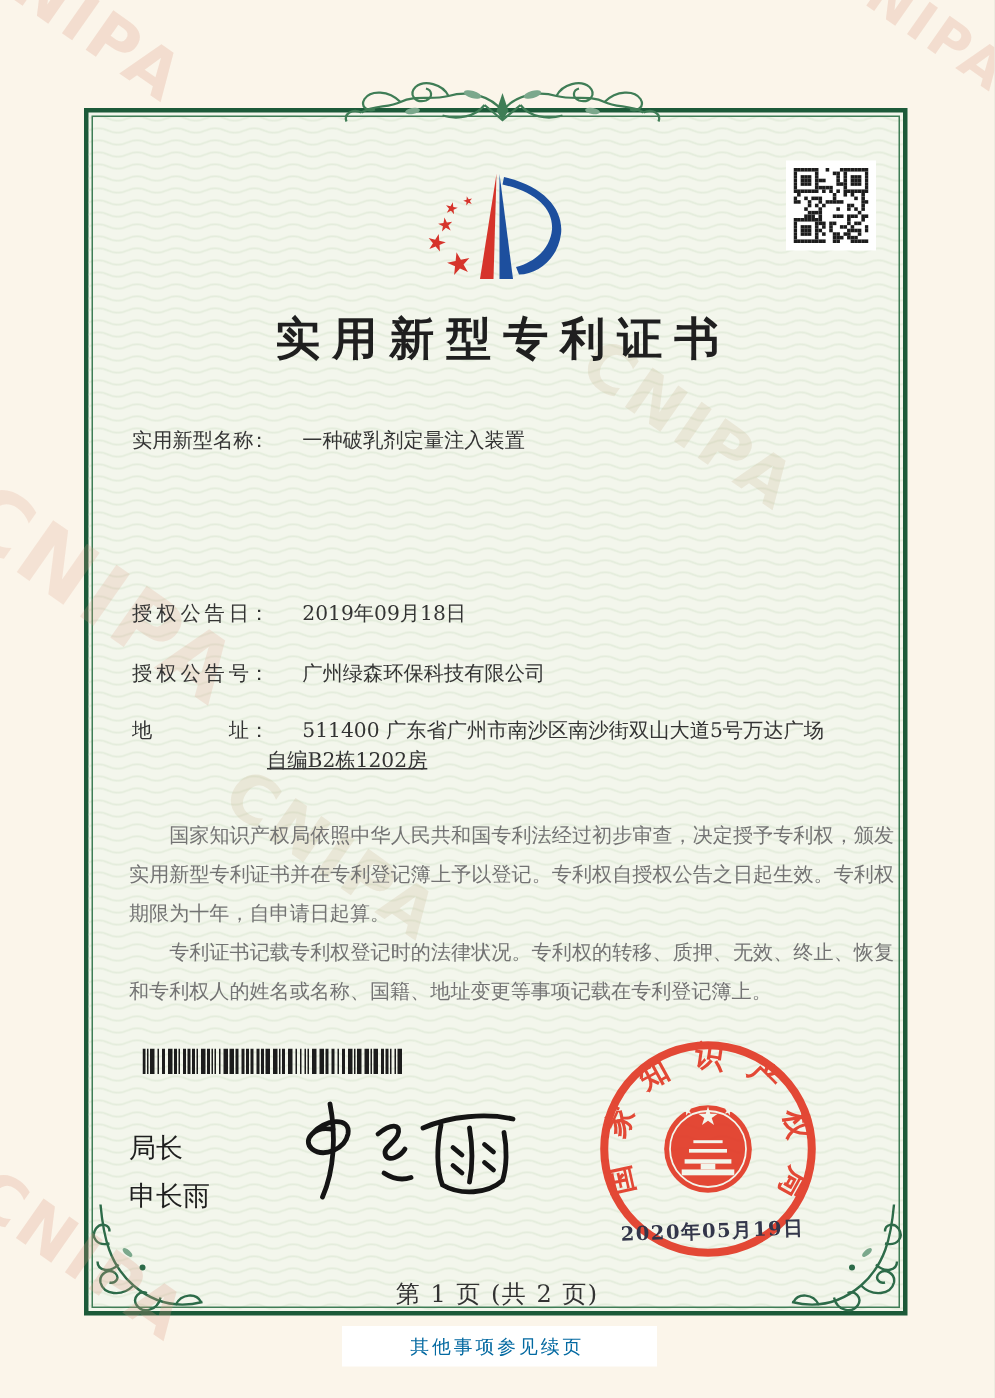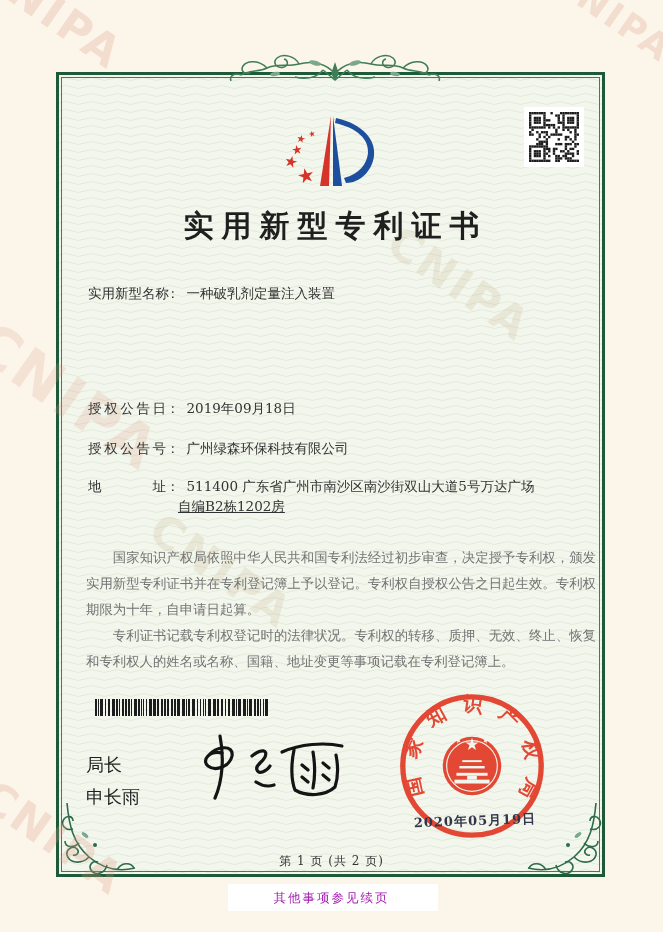--- a/index.html
+++ b/index.html
@@ -15,39 +15,39 @@
          border:3px solid #1c5a39;background:#f3f6ec;z-index:1;}
   .frame-inner{position:absolute;inset:2px;border:1px solid #3f7d56;}
   .waves{position:absolute;inset:0;width:100%;height:100%;opacity:0.75;}
   .content{position:absolute;inset:0;z-index:4;}
   
   .cert-no{position:absolute;left:88px;top:110px;font-size:13.5px;color:#3b3b3b;letter-spacing:3px;}
   .title{position:absolute;left:0;right:0;top:206px;text-align:center;font-size:30px;font-weight:bold;
          color:#1f1f1f;letter-spacing:8px;text-indent:8px;}
   .field{position:absolute;left:88px;font-size:13.5px;color:#333;white-space:nowrap;}
   .lbl{display:inline-block;width:78px;text-align:justify;text-align-last:justify;}
-  .val{margin-left:7px;}
+  .val{margin-left:22px;}
   .addr2{position:absolute;left:178px;font-size:13.5px;color:#333;}
   .field2{position:absolute;left:333px;font-size:13.5px;color:#333;white-space:nowrap;}
   .paras{position:absolute;left:86px;top:545px;width:510px;font-size:13.4px;line-height:26px;
          color:#737373;text-align:justify;}
   .paras p{margin:0;text-indent:2em;}
   
   .barcode{position:absolute;left:95px;top:699px;width:175px;height:17px;display:flex;align-items:stretch;overflow:hidden;}
   .barcode span{display:block;background:#1c1c1c;height:100%;flex:0 0 auto;}
   .signer{position:absolute;left:86px;font-family:"DejaVu Sans","Liberation Sans",sans-serif;
           font-size:18px;color:#1f1f1f;font-weight:500;}
   .sig-svg{position:absolute;left:190px;top:728px;}
   .seal{position:absolute;left:396px;top:690px;width:152px;height:152px;}
   .seal svg{opacity:0.93;}
   .seal-date{position:absolute;left:402px;top:812px;width:146px;text-align:center;font-size:13px;
              color:#33364a;font-weight:bold;transform:rotate(-2deg);letter-spacing:1px;}
-  .page-num{position:absolute;left:0;right:0;top:853px;text-align:center;font-size:12px;color:#333;letter-spacing:1px;}
+  .page-num{position:absolute;left:0;right:0;top:853px;text-align:center;font-size:16px;color:#333;letter-spacing:1px;}
   .note-patch{position:absolute;left:228px;top:884px;width:210px;height:27px;background:#ffffff;z-index:4;}
-  .note{position:absolute;left:0;right:0;top:890px;text-align:center;font-size:12.5px;color:#a21caf;
+  .note{position:absolute;left:0;right:0;top:890px;text-align:center;font-size:12.5px;color:#0369a1;
         letter-spacing:2px;z-index:5;}
   .qr-patch{position:absolute;left:524px;top:107px;width:60px;height:60px;background:#ffffff;}
   .qr{position:absolute;left:529px;top:112px;width:50px;height:50px;}
   .ornament{position:absolute;left:227px;top:50px;z-index:2;}
   .corner{position:absolute;z-index:2;}
   .corner-bl{left:59px;top:795px;}
   .corner-br{left:524px;top:795px;transform:scaleX(-1);}
   .logo{position:absolute;left:283px;top:106px;}
 </style>
 </head>

